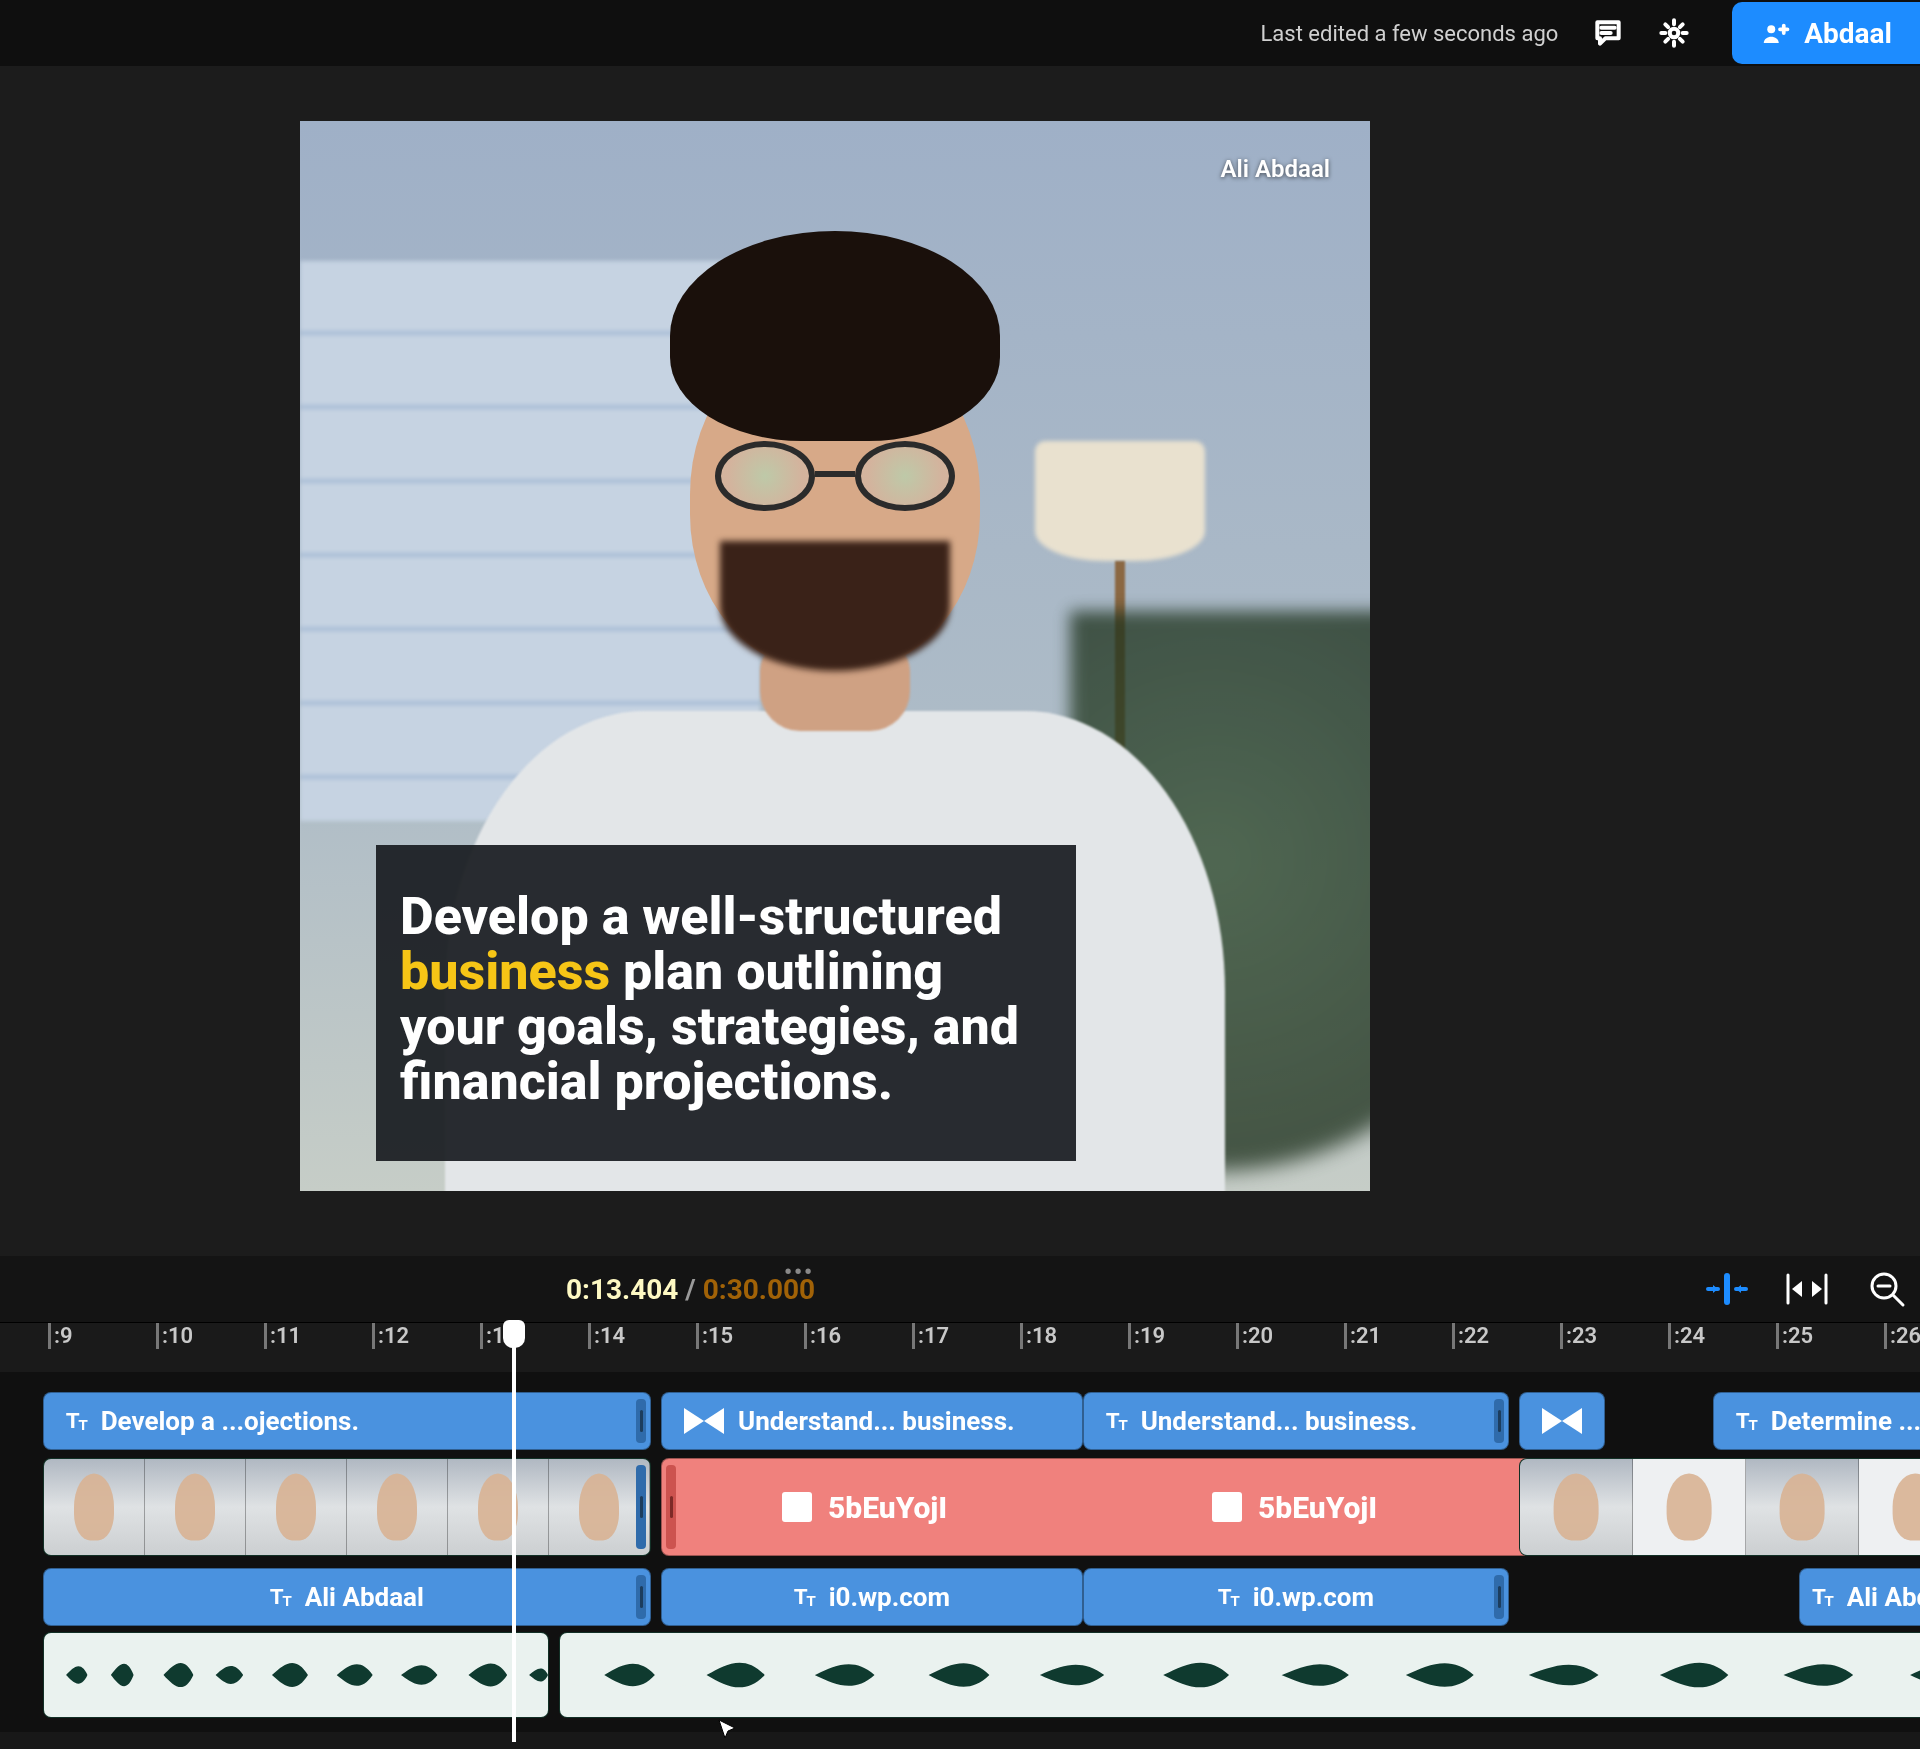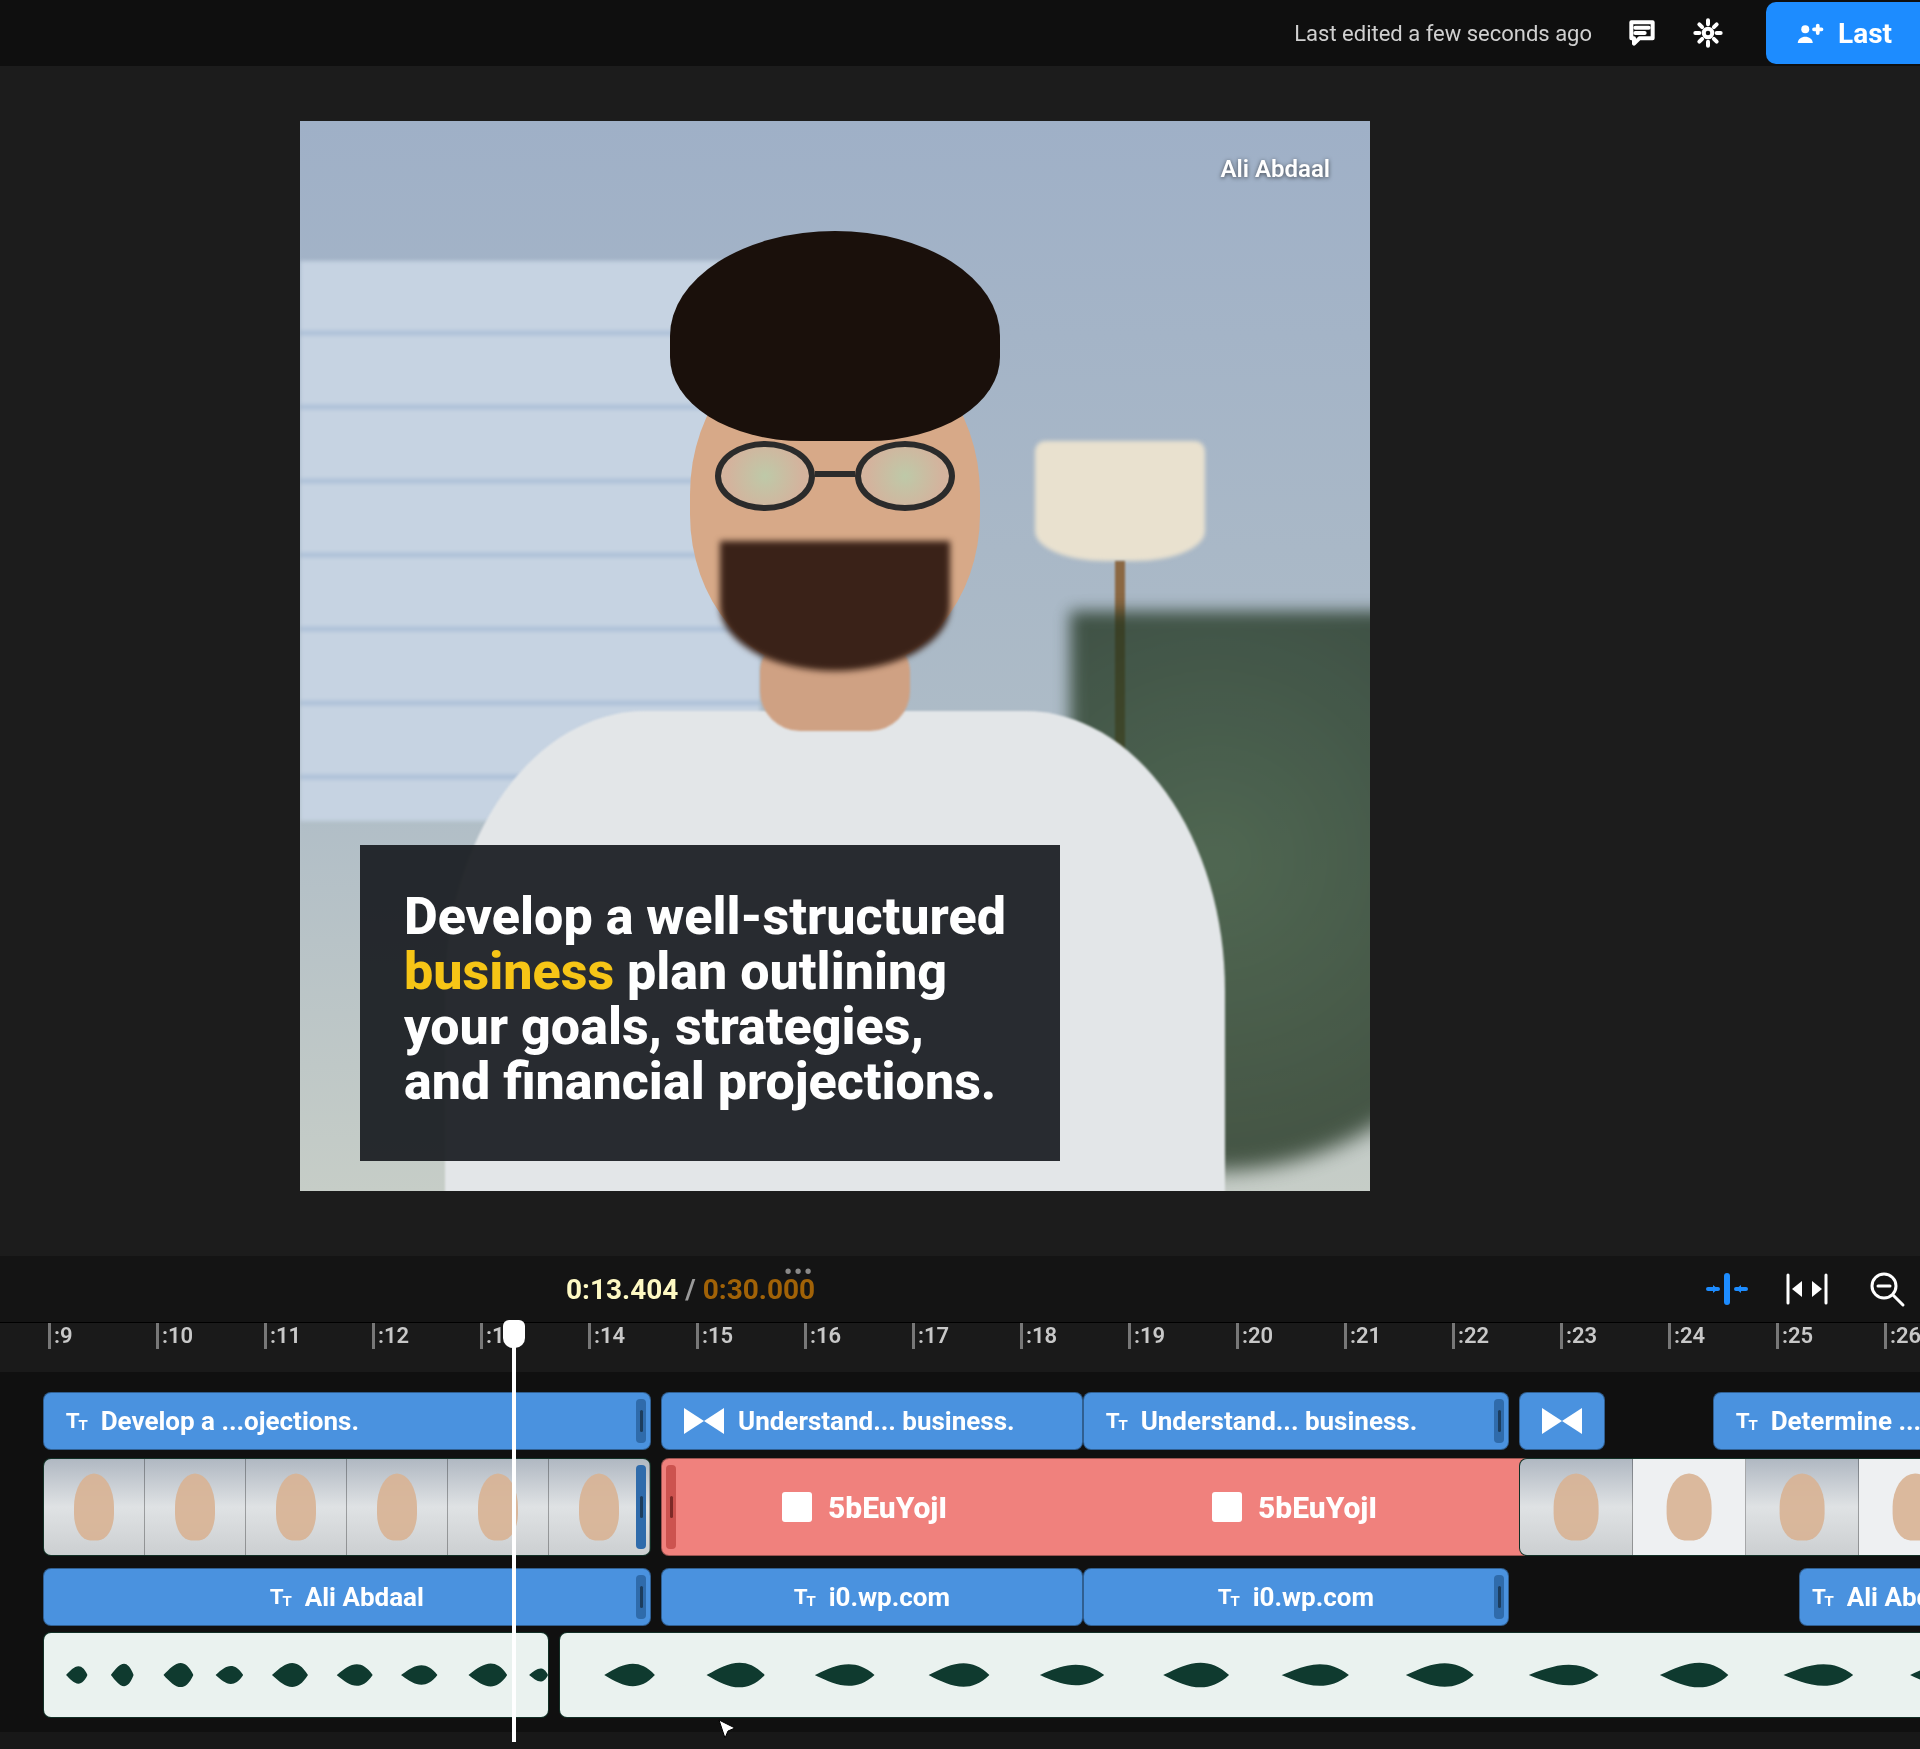--- a/index.html
+++ b/index.html
@@ -157,24 +157,24 @@
   }
   .lens.left { left:0; }
   .lens.right { right:0; }
   .bridge { position:absolute; left:100px; top:30px; width:40px; height:6px; background:#2b2b2b; }
   .watermark {
     position:absolute; top:34px; right:40px;
     font-size:24px; color:#fff; font-weight:600;
     text-shadow:0 1px 4px rgba(0,0,0,.6);
   }
   .caption-box {
-    position:absolute; left:60px; bottom:30px;
+    position:absolute; left:76px; bottom:30px;
     width:700px;
     background: rgba(24,27,31,.92);
-    padding: 44px 40px 52px 44px;
+    padding: 44px 40px 52px 24px;
   }
   .caption-box .pre, .caption-box .post {
     font-size: 52px;
     line-height: 1.06;
     font-weight: 800;
     color: #fff;
     display: inline;
   }
   .caption-box .hl {
     font-size: 52px;
@@ -370,21 +370,21 @@
       <circle class="stroke-w" cx="12" cy="12" r="3.2"></circle>
       <path class="stroke-w" d="M12 2.5v3M12 18.5v3M21.5 12h-3M5.5 12h-3M18.5 5.5l-2.1 2.1M7.6 16.4l-2.1 2.1M18.5 18.5l-2.1-2.1M7.6 7.6 5.5 5.5"></path>
     </svg>
   </div>
   <div class="share-btn">
     <svg width="30" height="30" viewBox="0 0 24 24">
       <circle cx="9" cy="9" r="3.2" fill="#fff"></circle>
       <path d="M3 20c0-3 3-5 6-5s6 2 6 5" fill="#fff"></path>
       <path class="stroke-w" d="M19 6v6M16 9h6"></path>
     </svg>
-    <span>Last</span>
+    <span>Abdaal</span>
   </div>
 </div>
 
 <div class="canvas-area">
   <div class="preview">
     <div class="shelf"></div>
     <div class="lamp"></div>
     <div class="plant"></div>
     <div class="person">
       <div class="torso"></div>

